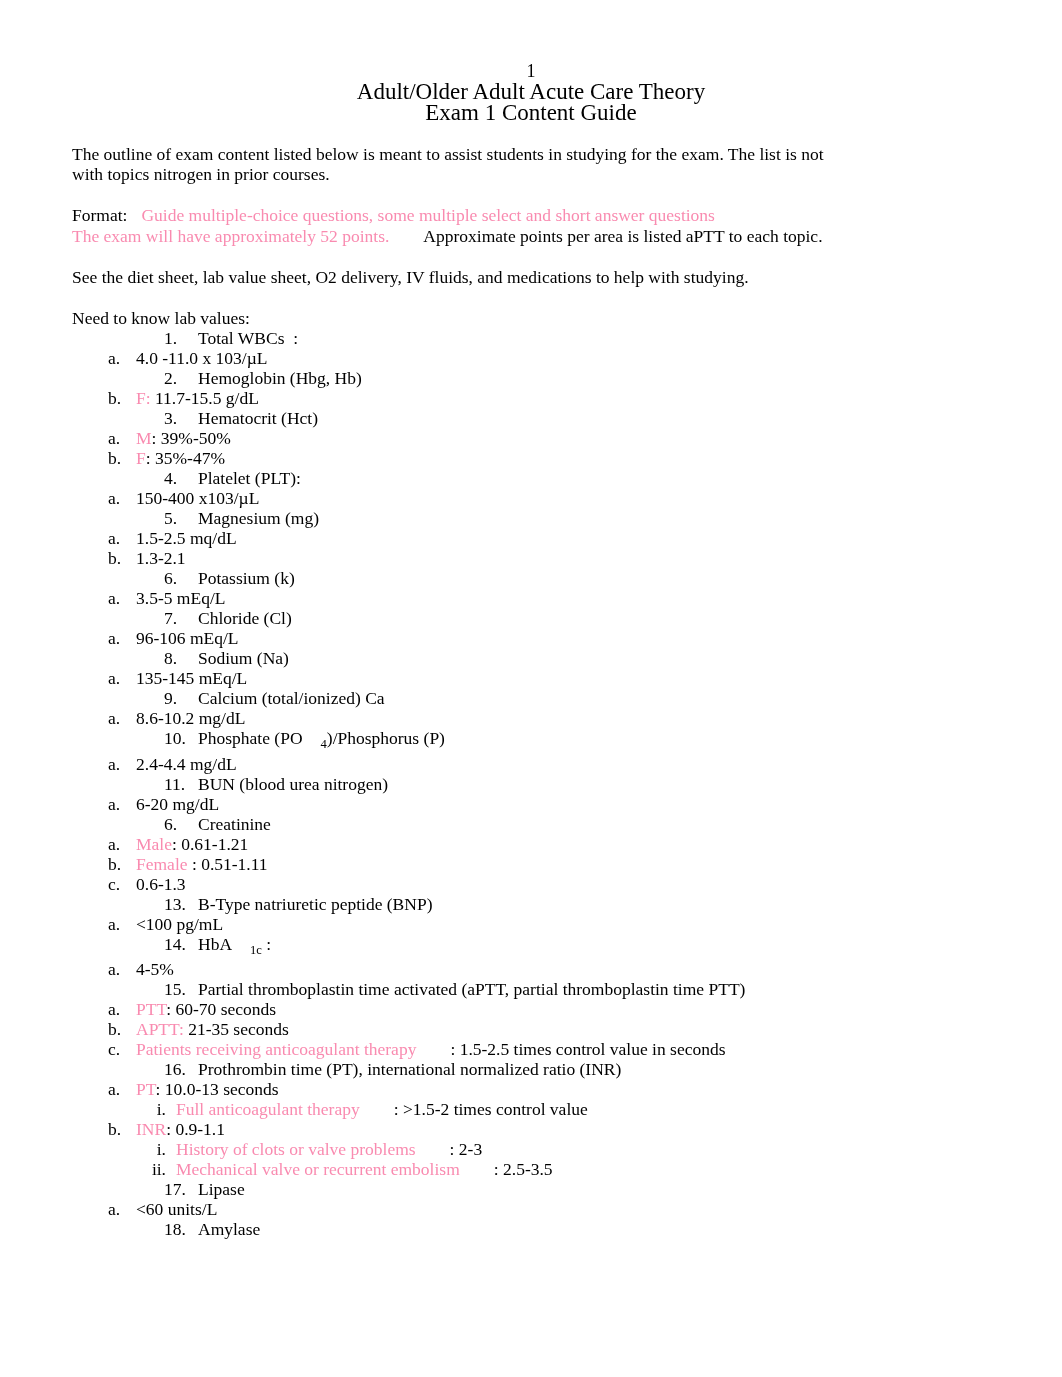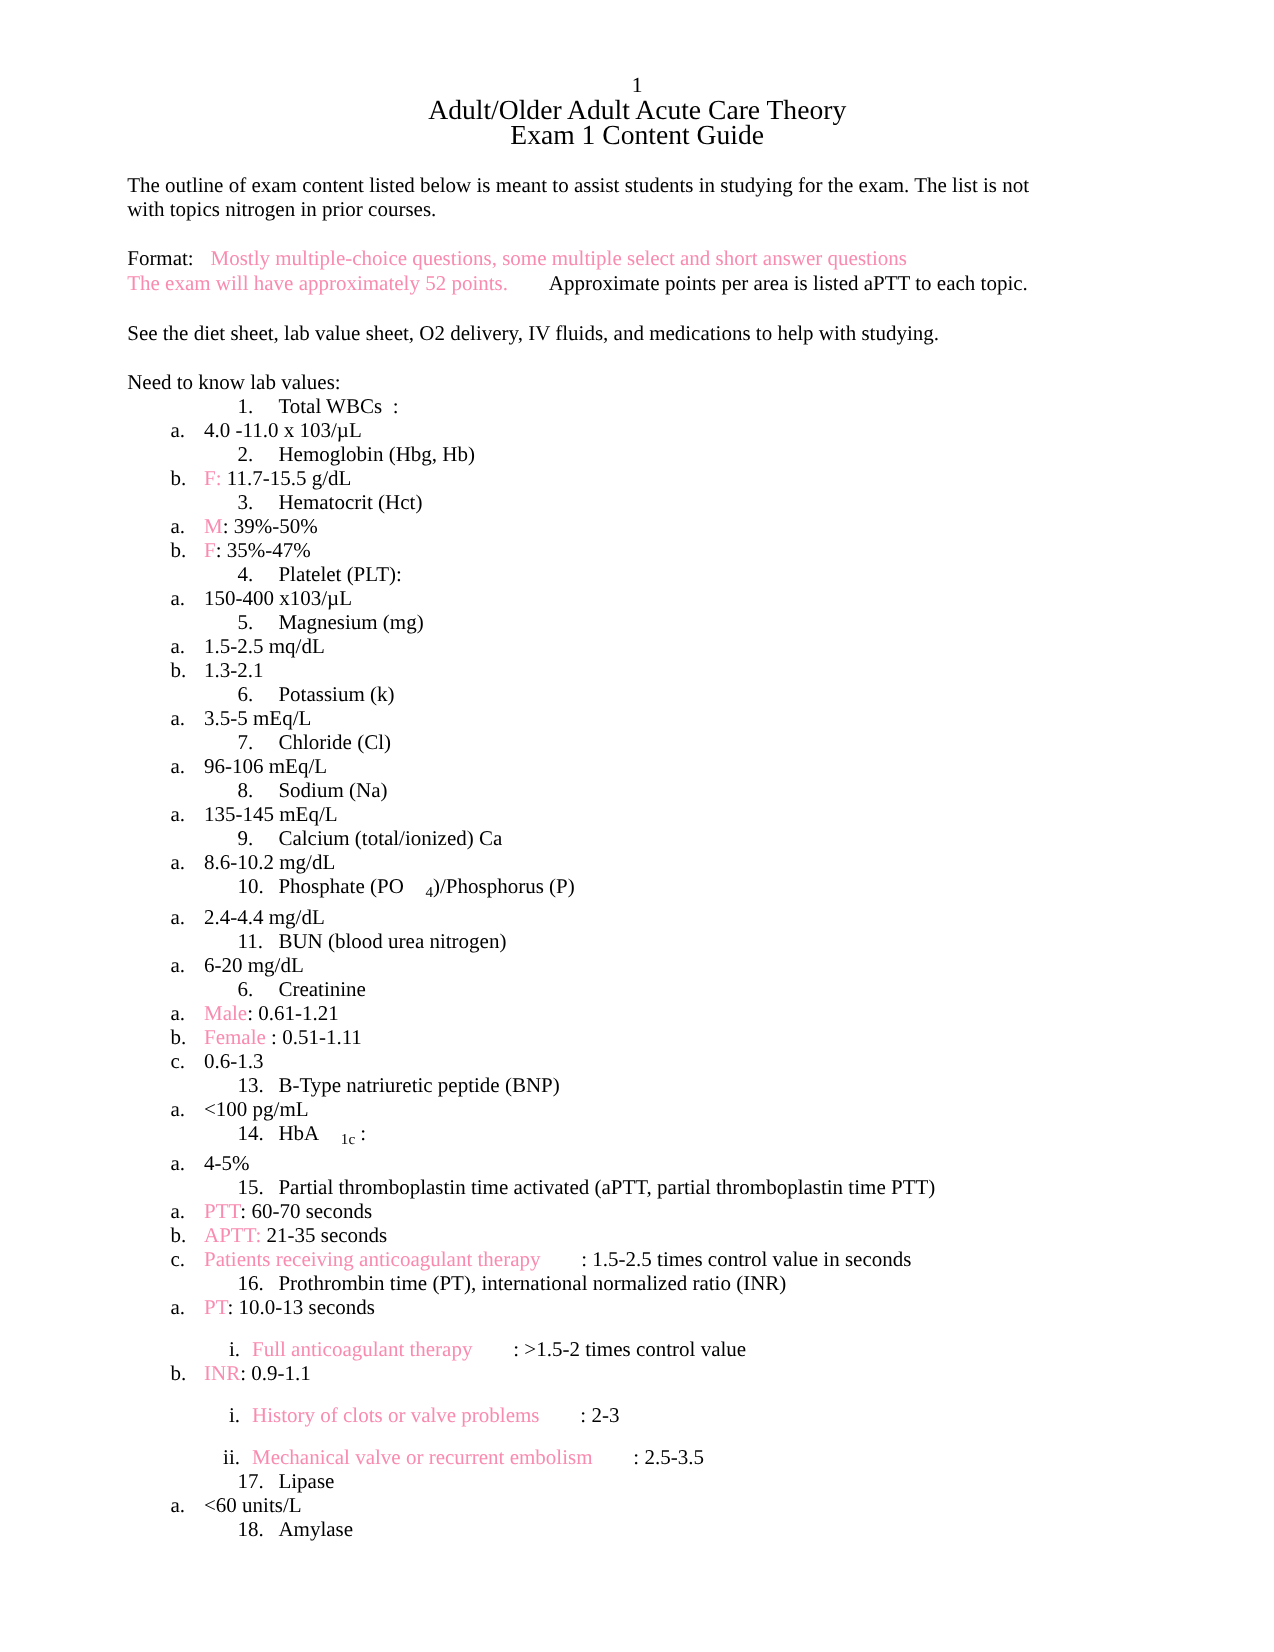--- a/index.html
+++ b/index.html
@@ -36,21 +36,21 @@
     line-height: 22px;
   }
   .doc-title-1,
   .doc-title-2 {
     font-size: 23px;
     line-height: 20.5px;
   }
 
   
   .body-wrap {
-    padding-left: 106px;
+    padding-left: 72px;
     padding-right: 120px;
     margin-top: 0;
   }
   p.para {
     margin: 0;
     padding: 0;
     line-height: 20.5px;
     text-align: left;
   }
   .spacer {
@@ -91,21 +91,20 @@
     line-height: 20px;
   }
   .lvl2 > .marker {
     display: inline-block;
     width: 28px;
     text-align: left;
   }
   .lvl3 {
     margin-left: 68px;   
     line-height: 20px;
-    margin-top: 15px;
   }
   .lvl3 > .marker {
     display: inline-block;
     width: 26px;
     text-align: right;
     padding-right: 10px;
   }
   .item-text {
     white-space: pre-wrap;
   }
@@ -131,21 +130,21 @@
 
   <div class="body-wrap">
 
     <div class="spacer"></div>
 
     <p class="para">The outline of exam content listed below is meant to assist students in studying for the exam. The list is not</p>
     <p class="para">with topics nitrogen in prior courses.</p>
 
     <div class="spacer"></div>
 
-    <p class="para"><span>Format:</span><span class="wide-gap-sm"></span><span class="pink">Mostly multiple-choice questions, some multiple select and short answer questions</span></p>
+    <p class="para"><span>Format:</span><span class="wide-gap-sm"></span><span class="pink">Guide multiple-choice questions, some multiple select and short answer questions</span></p>
     <p class="para"><span class="pink">The exam will have approximately 52 points.</span><span class="wide-gap"></span><span>Approximate points per area is listed aPTT to each topic.</span></p>
 
     <div class="spacer"></div>
 
     <p class="para">See the diet sheet, lab value sheet, O2 delivery, IV fluids, and medications to help with studying.</p>
 
     <div class="spacer"></div>
 
     <p class="para">Need to know lab values:</p>
 

